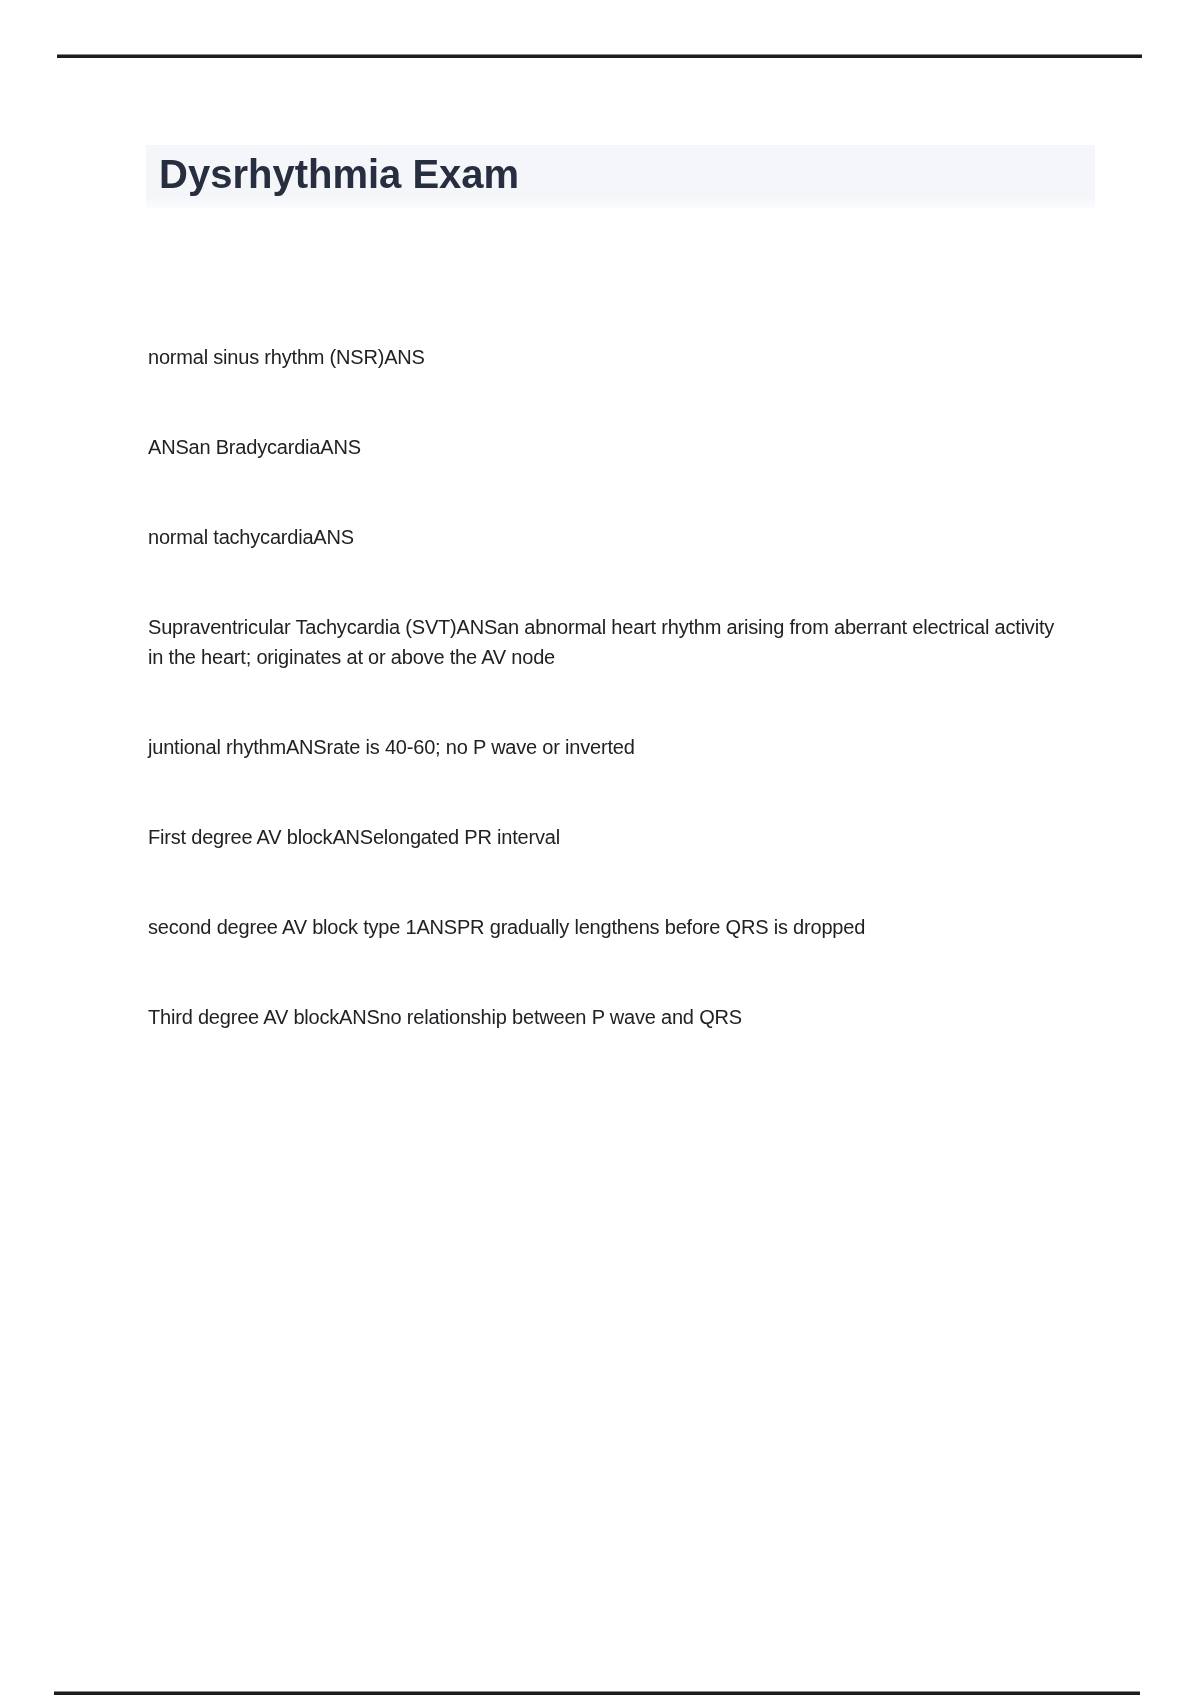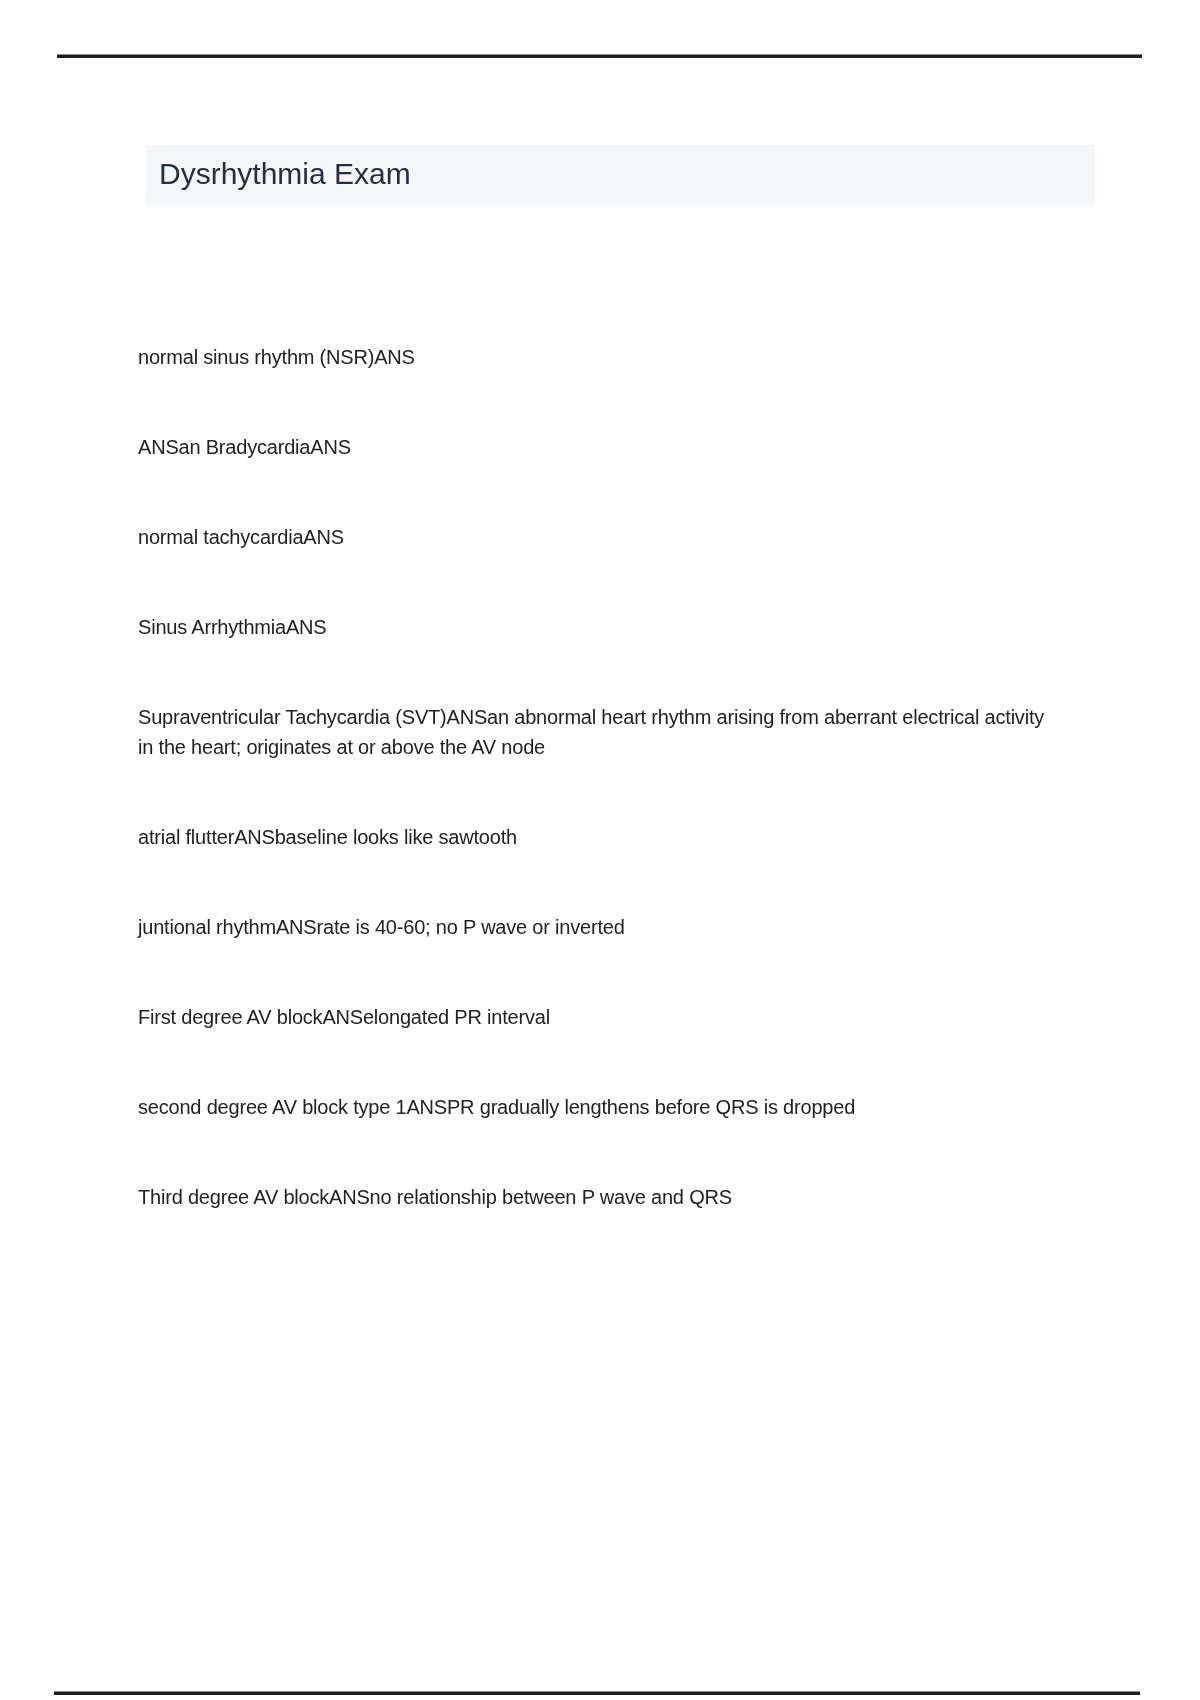--- a/index.html
+++ b/index.html
@@ -25,30 +25,30 @@
   .title-banner {
     position: absolute;
     left: 146px; top: 145px;
     width: 949px; height: 63px;
     background: linear-gradient(#f5f6fa 82%, #fbfcfe);
     display: flex;
     align-items: center;
   }
   .title-banner h1 {
     padding-left: 13px;
-    font-size: 30px;
-    font-weight: normal;
+    font-size: 40px;
+    font-weight: bold;
     letter-spacing: 0px;
     color: #272e3f;
     line-height: 1;
     padding-bottom: 6px;
   }
   .qa-list {
     position: absolute;
-    left: 138px; top: 342px;
+    left: 148px; top: 342px;
     width: 952px;
   }
   .qa-item {
     font-size: 20px;
     line-height: 30px;
     letter-spacing: -0.2px;
     color: #212225;
     margin-bottom: 60px;
     white-space: pre-line;
   }
@@ -61,24 +61,22 @@
   <div class="rule rule-top"></div>
 
   <header class="title-banner">
     <h1>Dysrhythmia Exam</h1>
   </header>
 
   <main class="qa-list">
       <div class="qa-item">normal sinus rhythm (NSR)ANS</div>
       <div class="qa-item">ANSan BradycardiaANS</div>
       <div class="qa-item">normal tachycardiaANS</div>
-      <div class="qa-item">Sinus ArrhythmiaANS</div>
       <div class="qa-item">Supraventricular Tachycardia (SVT)ANSan abnormal heart rhythm arising from aberrant electrical activity
 in the heart; originates at or above the AV node</div>
-      <div class="qa-item">atrial flutterANSbaseline looks like sawtooth</div>
       <div class="qa-item">juntional rhythmANSrate is 40-60; no P wave or inverted</div>
       <div class="qa-item">First degree AV blockANSelongated PR interval</div>
       <div class="qa-item">second degree AV block type 1ANSPR gradually lengthens before QRS is dropped</div>
       <div class="qa-item">Third degree AV blockANSno relationship between P wave and QRS</div>
     </main>
 
   <div class="rule rule-bottom"></div>
 
 </div>
 

